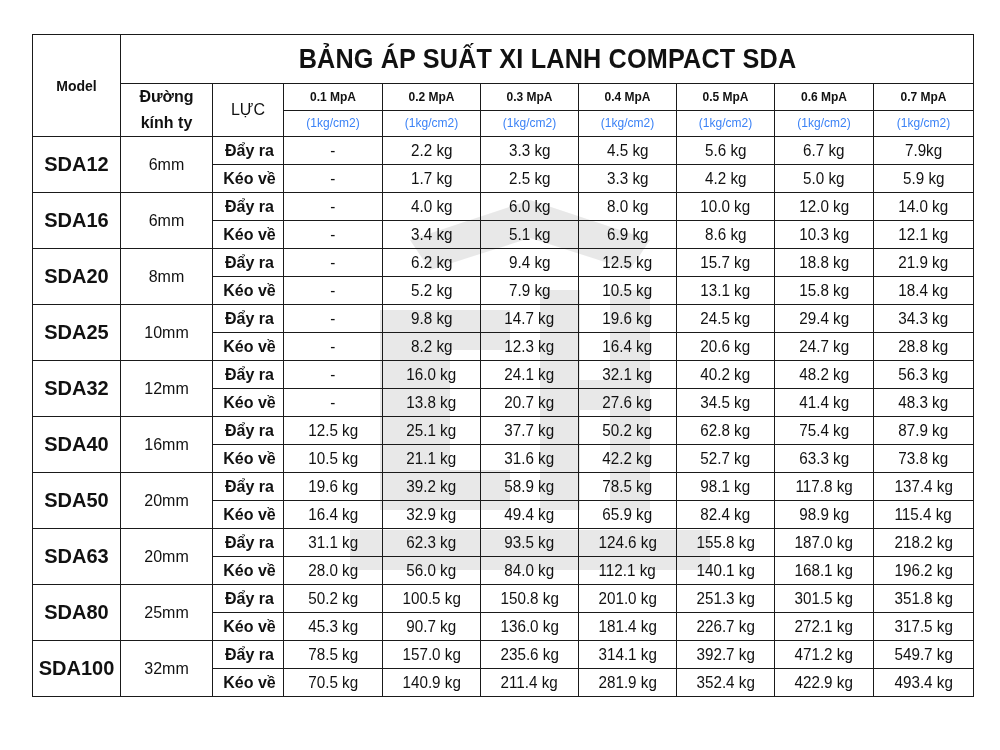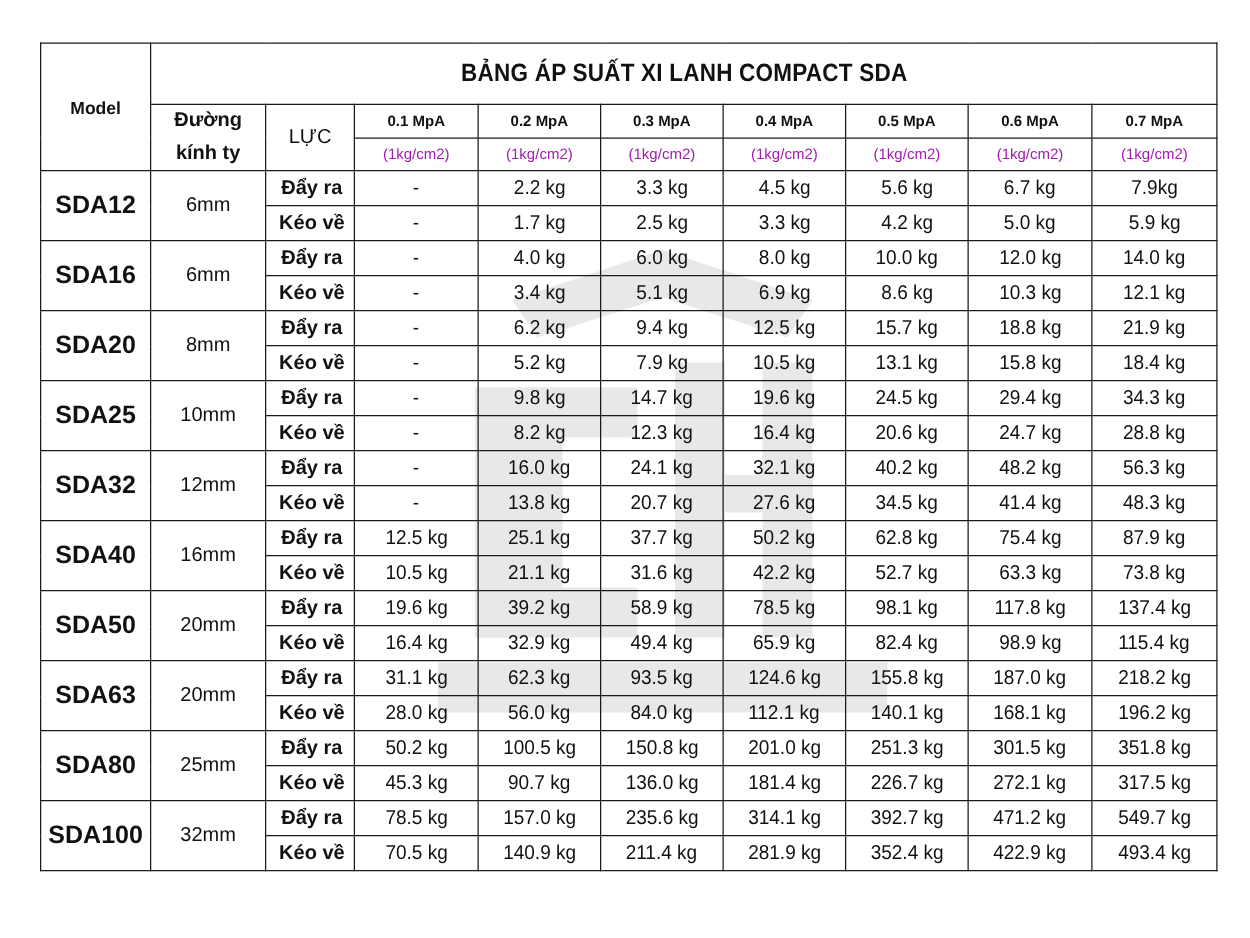--- a/index.html
+++ b/index.html
@@ -37,21 +37,21 @@
     table.pressure td, table.pressure th {
       border: 1.6px solid #1a1a1a;
       padding: 0;
       text-align: center;
       vertical-align: middle;
       overflow: hidden;
       white-space: nowrap;
     }
     .title-cell {
       height: 48px;
-      font-size: 20px;
+      font-size: 28px;
       font-weight: bold;
       letter-spacing: 0.2px;
       font-family: "Liberation Sans", sans-serif;
       transform-origin: center;
     }
     .title-cell span {
       display: inline-block;
       transform: scaleX(0.9);
     }
     .model-head {
@@ -71,21 +71,21 @@
     }
     .mpa-head {
       height: 25px;
       font-size: 12px;
       font-weight: bold;
     }
     .unit-head {
       height: 25px;
       font-size: 12px;
       font-weight: normal;
-      color: #a21caf;
+      color: #3b82f6;
     }
     .model-cell {
       font-size: 20px;
       font-weight: bold;
     }
     .dk-cell {
       font-size: 16px;
     }
     .force-cell {
       height: 27px;

